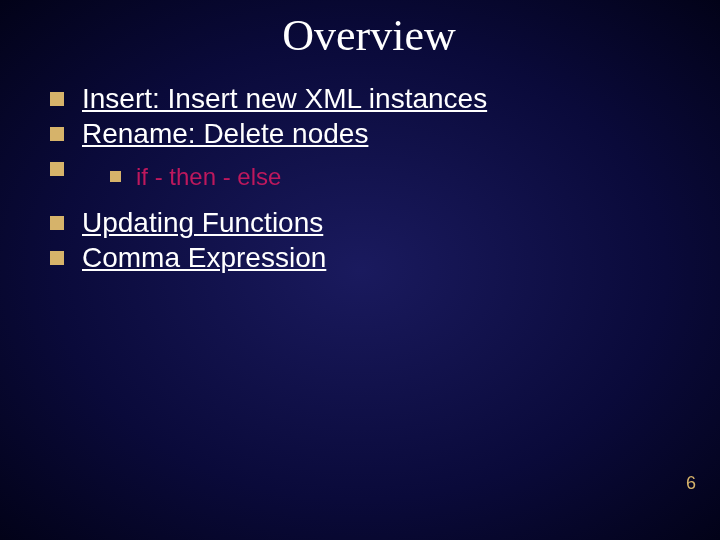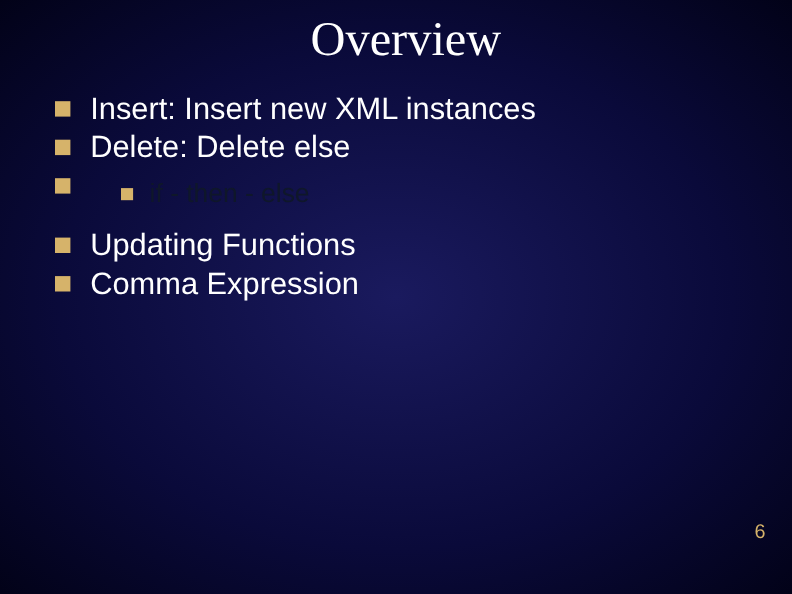--- a/index.html
+++ b/index.html
@@ -27,20 +27,21 @@
     font-size: 44px;
     color: #ffffff;
     text-align: center;
     margin: 0 0 20px 0;
     font-weight: normal;
   }
   .bullet-list {
     list-style: none;
     padding: 0;
     margin: 0 0 0 10px;
+    text-decoration: underline;
   }
   .bullet-list li {
     font-size: 28px;
     line-height: 1.25;
     margin: 0;
     position: relative;
     padding-left: 32px;
     color: #ffffff;
   }
   .bullet-list li .sq {
@@ -55,21 +56,21 @@
     list-style: none;
     padding: 0;
     margin: 10px 0 12px 70px;
   }
   .sub-list li {
     font-size: 24px;
     line-height: 1.35;
     margin: 0;
     position: relative;
     padding-left: 26px;
-    color: #0f172a;
+    color: #be185d;
   }
   .sub-list li .sq {
     position: absolute;
     left: 0;
     top: 10px;
     width: 11px;
     height: 11px;
     background: #d6b36a;
   }
   .page-num {
@@ -88,21 +89,21 @@
 
   <h1 class="title">Overview</h1>
 
   <ul class="bullet-list">
     <li>
       <span class="sq"></span>
       <span>Insert: Insert new XML instances</span>
     </li>
     <li>
       <span class="sq"></span>
-      <span>Delete: Delete else</span>
+      <span>Rename: Delete nodes</span>
     </li>
     <li>
       <span class="sq"></span>
     </li>
   </ul>
 
   <ul class="sub-list">
     <li>
       <span class="sq"></span>
       <span>if - then - else</span>

